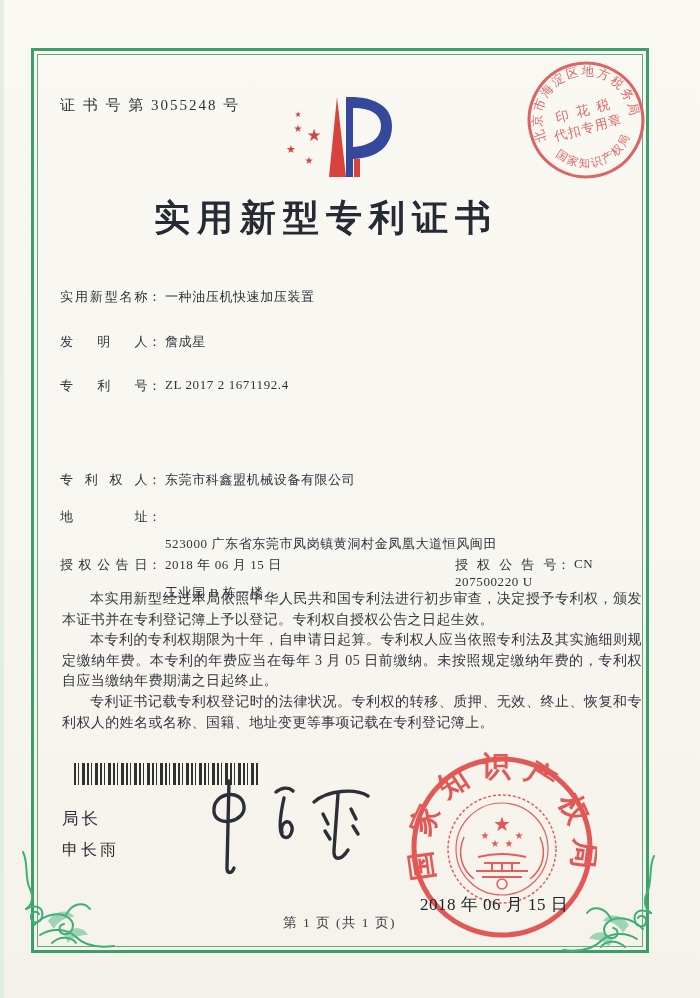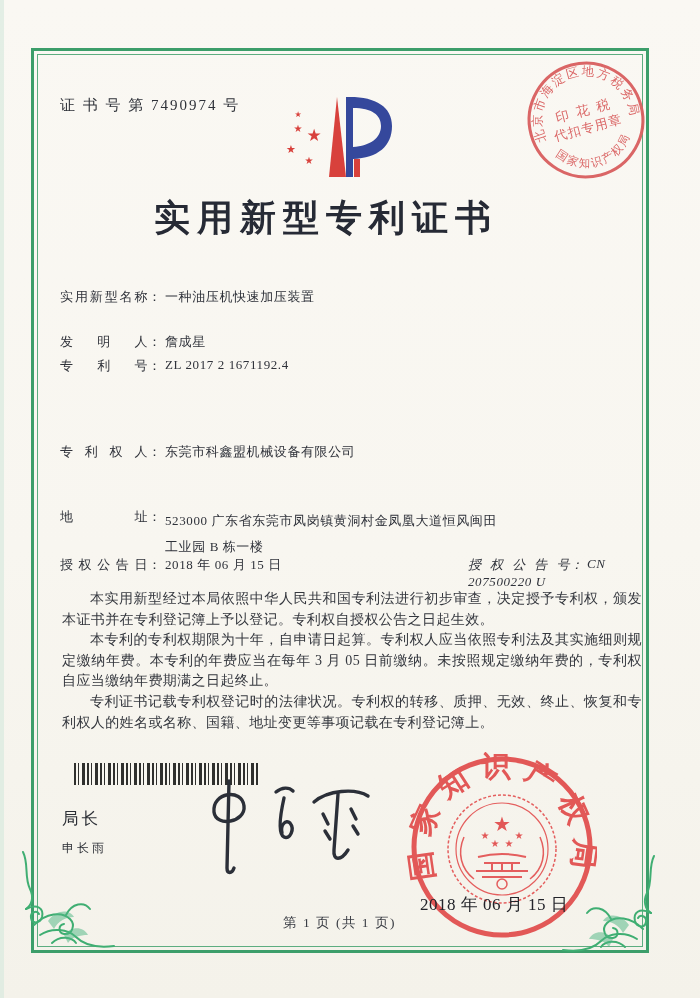--- a/index.html
+++ b/index.html
@@ -19,32 +19,32 @@
 
   .title{position:absolute;left:31px;top:194px;width:590px;text-align:center;
          font-size:36px;font-weight:700;letter-spacing:7px;color:#262a35;}
 
   .frow{position:absolute;left:60px;right:40px;font-size:13px;letter-spacing:.6px;color:#2f323a;}
   .flabel{display:inline-block;width:88px;text-align:justify;text-align-last:justify;vertical-align:top;}
   .flabel2{display:inline-block;width:102px;text-align:justify;text-align-last:justify;vertical-align:top;}
   .fcolon{display:inline-block;width:17px;vertical-align:top;}
   .fvalue{vertical-align:top;}
   .addr{display:inline-block;vertical-align:top;width:455px;line-height:26px;}
-  .addr-line{display:block;}
-  .grant2{position:absolute;left:408px;top:0;font-style:italic;}
+  .addr-line{display:block;margin-top:23px;}
+  .grant2{position:absolute;left:395px;top:0;}
 
   .bodytext{position:absolute;left:62px;top:589px;width:580px;font-size:14px;line-height:20.6px;
             text-align:justify;letter-spacing:.4px;color:#34373e;}
   .bodytext p{margin:0;text-indent:2em;}
 
   .barcode{position:absolute;left:74px;top:763px;width:186px;height:22px;
            background:repeating-linear-gradient(90deg,#30302e 0 2px,#f8f6f0 2px 4px,#30302e 4px 5px,#f8f6f0 5px 8px,#30302e 8px 11px,#f8f6f0 11px 13px);}
 
   .signer-title{position:absolute;left:62px;top:808px;font-size:16.5px;letter-spacing:3px;color:#2c2f36;}
-  .signer-name{position:absolute;left:62px;top:840px;font-size:12px;letter-spacing:3px;color:#2c2f36;}
+  .signer-name{position:absolute;left:62px;top:840px;font-size:16px;letter-spacing:3px;color:#2c2f36;}
   .signature{position:absolute;left:188px;top:776px;width:200px;height:108px;}
 
   .seal{position:absolute;left:407px;top:752px;width:190px;height:190px;opacity:.92;}
   .seal-date{position:absolute;left:420px;top:893px;width:180px;font-size:17px;letter-spacing:.5px;color:#222329;z-index:5;}
 
   .footer{position:absolute;left:31px;top:914px;width:617px;text-align:center;
           font-size:13.5px;letter-spacing:1.5px;color:#3a3d44;}
 
   .corner{position:absolute;width:100px;height:106px;}
   .corner-left{left:17px;top:850px;}
@@ -83,21 +83,21 @@
       <path d="M23,85 C35,77 51,79 59,87 C67,95 81,98 97,96"></path>
       <path d="M35,93 C43,85 55,87 59,93"></path>
       <path d="M49,65 C55,53 67,51 73,59"></path>
     </g>
     <g fill="#4db683" opacity="0.5">
       <path d="M31,71 C39,59 53,59 57,67 C49,67 41,71 37,79 Z"></path>
       <path d="M47,85 C55,75 67,77 71,85 C63,85 55,87 51,93 Z"></path>
     </g>
   </svg>
 
-  <div class="certno">证 书 号 第 7490974 号</div>
+  <div class="certno">证 书 号 第 3055248 号</div>
 
   <svg class="logo" viewBox="0 0 112 90">
     <path d="M53,2 L45,82 L62,82 Z" fill="#d8413c"></path>
     <path fill="#35489c" fill-rule="evenodd" d="M62,2 L62,82 L69,82 L69,64 C94,63 108,51 108,31 C108,12 92,2 66,2 Z
              M69,13 C88,13 97,20 97,31 C97,43 86,51 69,52 Z"></path>
     <rect x="70" y="64" width="6" height="18" fill="#d8413c"></rect>
     <g fill="#d8413c" text-anchor="middle" font-family="DejaVu Sans, sans-serif">
       <text x="30" y="46" font-size="17">★</text>
       <text x="14" y="37" font-size="10">★</text>
       <text x="7" y="58" font-size="11">★</text>
@@ -125,24 +125,24 @@
   </div>
 
   <div class="title">实用新型专利证书</div>
 
   <div class="frow" style="top:288px">
     <span class="flabel">实用新型名称</span><span class="fcolon">：</span><span class="fvalue">一种油压机快速加压装置</span>
   </div>
   <div class="frow" style="top:333px">
     <span class="flabel">发明人</span><span class="fcolon">：</span><span class="fvalue">詹成星</span>
   </div>
-  <div class="frow" style="top:357px">
+  <div class="frow" style="top:377px">
     <span class="flabel">专利号</span><span class="fcolon">：</span><span class="fvalue">ZL 2017 2 1671192.4</span>
   </div>
-  <div class="frow" style="top:443px">
+  <div class="frow" style="top:471px">
     <span class="flabel">专利权人</span><span class="fcolon">：</span><span class="fvalue">东莞市科鑫盟机械设备有限公司</span>
   </div>
   <div class="frow" style="top:508px">
     <span class="flabel">地址</span><span class="fcolon">：</span><span class="fvalue addr"><span class="addr-line">523000 广东省东莞市凤岗镇黄洞村金凤凰大道恒风闽田</span><span class="addr-line">工业园 B 栋一楼</span></span>
   </div>
   <div class="frow" style="top:556px">
     <span class="flabel">授权公告日</span><span class="fcolon">：</span><span class="fvalue">2018 年 06 月 15 日</span>
     <span class="grant2"><span class="flabel2">授权公告号</span><span class="fcolon">：</span><span class="fvalue">CN 207500220 U</span></span>
   </div>
 

